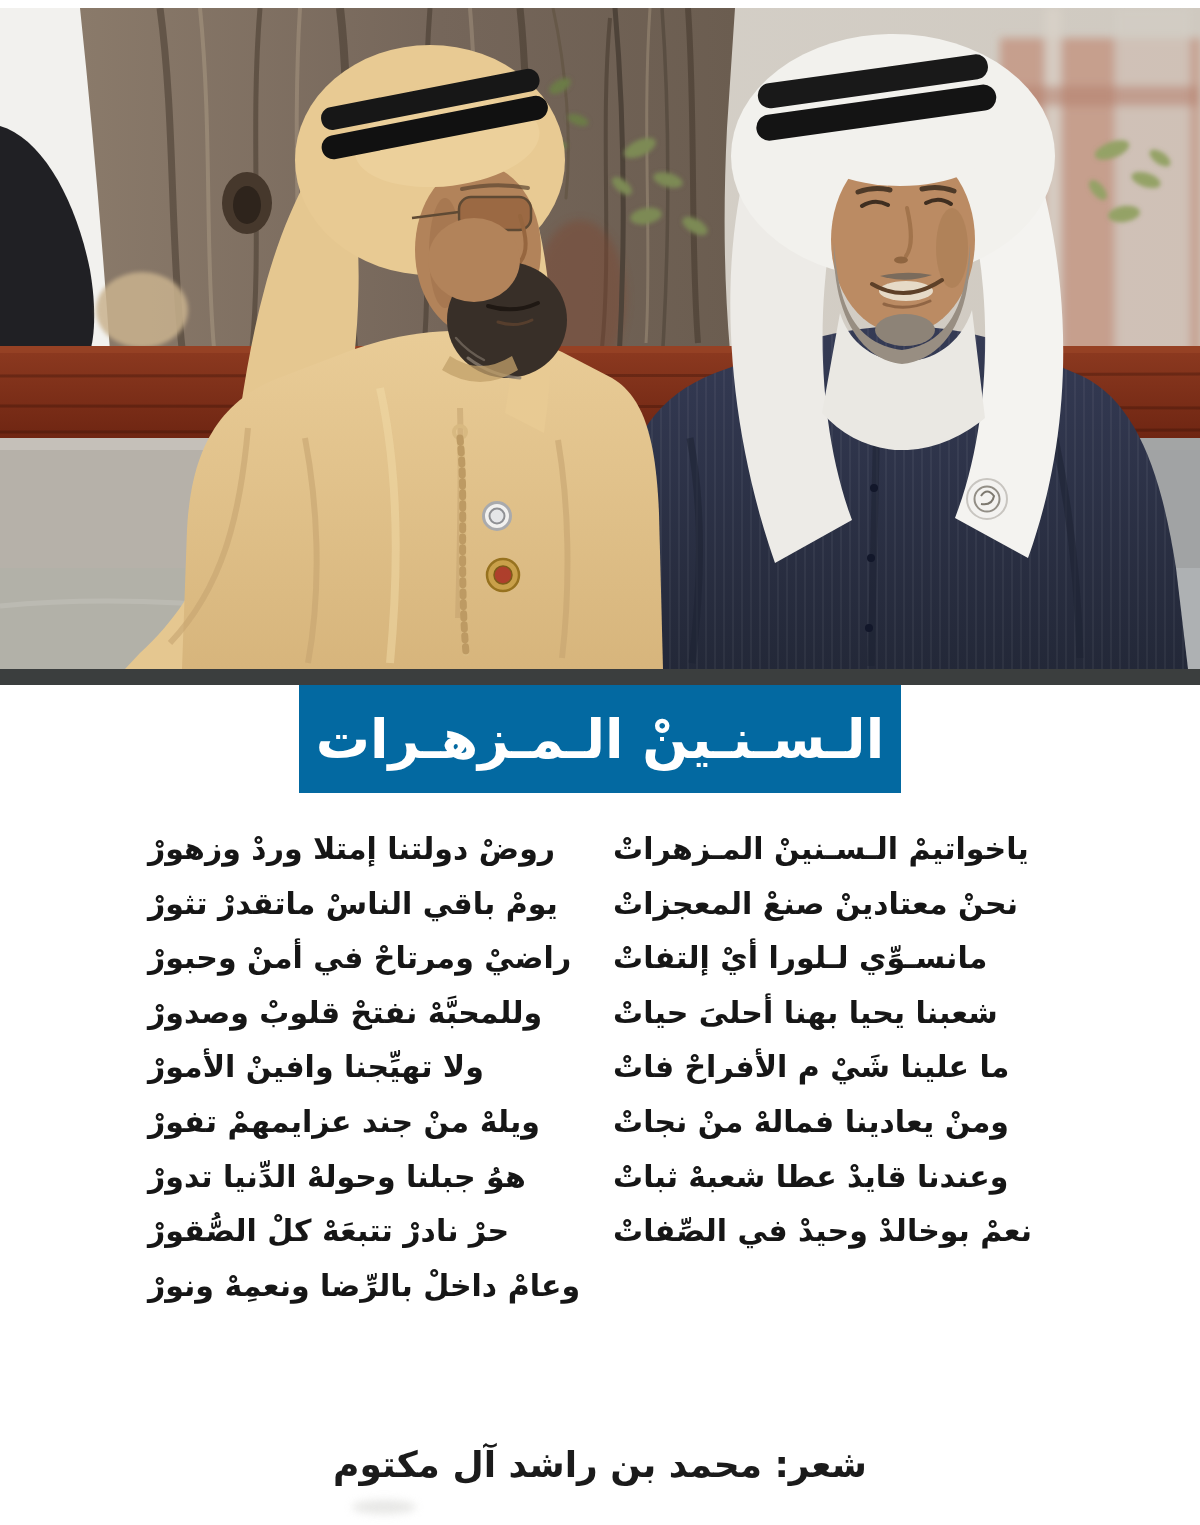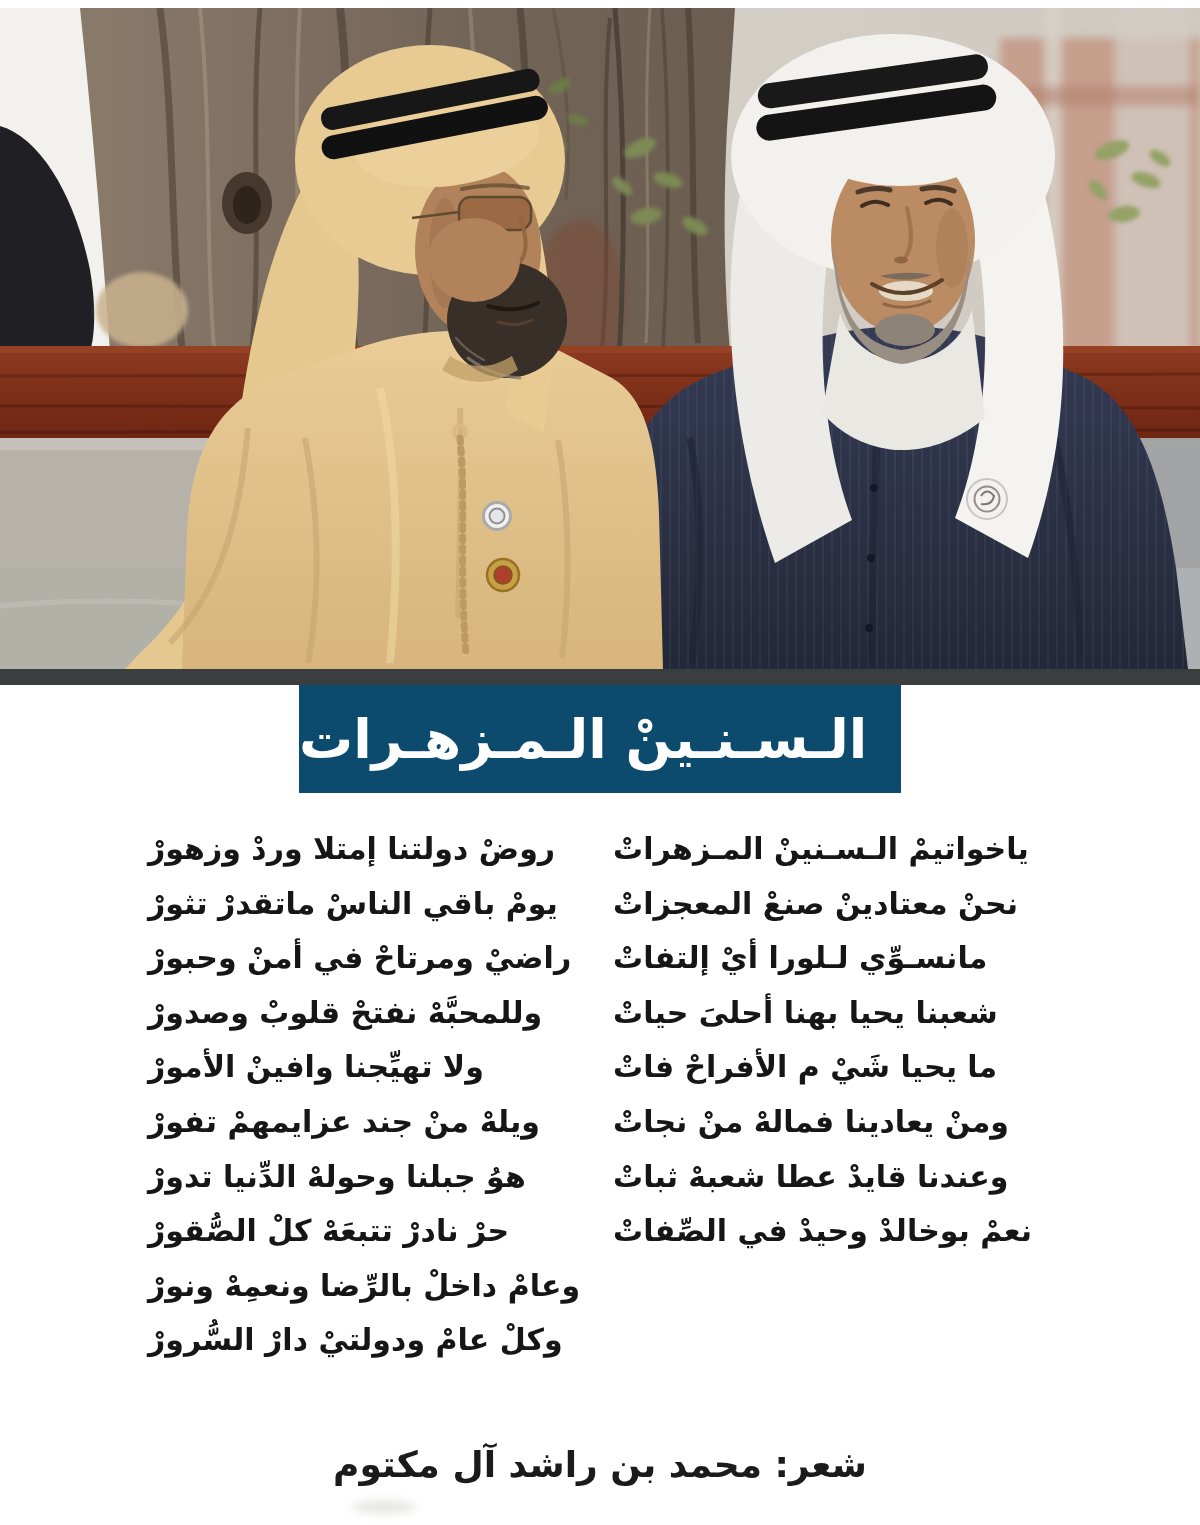--- a/index.html
+++ b/index.html
@@ -1,22 +1,22 @@
 <!DOCTYPE html>
 <html lang="ar"><head>
 <meta charset="utf-8">
 <style>
   html,body{margin:0;padding:0;background:#ffffff;}
   .page{position:relative;width:1200px;height:1525px;margin:0 auto;background:#ffffff;overflow:hidden;
         font-family:"DejaVu Sans","Liberation Sans",sans-serif;}
   .photo{position:absolute;left:0;top:8px;width:1200px;height:661px;overflow:hidden;}
   .photo svg{display:block;width:1200px;height:661px;}
   .title-strip{position:absolute;left:0;top:669px;width:1200px;height:16px;background:#3b3e3e;}
-  .title-box{position:absolute;left:299px;top:685px;width:602px;height:108px;background:#0c4a6e;
-             display:flex;align-items:center;justify-content:flex-start;}
+  .title-box{position:absolute;left:299px;top:685px;width:602px;height:108px;background:#0369a1;
+             display:flex;align-items:center;justify-content:center;}
   .title-box h1{margin:0;color:#ffffff;font-size:54px;font-weight:700;letter-spacing:1px;direction:rtl;}
   .poem{position:absolute;left:148px;top:822px;width:920px;display:flex;direction:rtl;gap:10px;}
   .poem .col{width:455px;}
   .poem .line{font-size:30px;font-weight:700;color:#161616;line-height:54.6px;text-align:left;
               white-space:nowrap;direction:rtl;}
   .attribution{position:absolute;left:0;top:1444px;width:1200px;text-align:center;direction:rtl;
                font-size:36px;font-weight:700;color:#1b1b1b;}
   .smudge{position:absolute;left:352px;top:1500px;width:64px;height:14px;background:#e3e3e1;
           border-radius:50%;filter:blur(4px);opacity:.85;}
 </style>
@@ -239,36 +239,35 @@
   <div class="title-box">
     <h1>الـسـنـينْ الـمـزهـرات</h1>
   </div>
 
   <div class="poem" dir="rtl">
     <div class="col">
       <div class="line">ياخواتيمْ الـسـنينْ المـزهراتْ</div>
       <div class="line">نحنْ معتادينْ صنعْ المعجزاتْ</div>
       <div class="line">مانسـوِّي لـلورا أيْ إلتفاتْ</div>
       <div class="line">شعبنا يحيا بهنا أحلىَ حياتْ</div>
-      <div class="line">ما يحيا شَيْ م الأفراحْ فاتْ</div>
+      <div class="line">ما علينا شَيْ م الأفراحْ فاتْ</div>
       <div class="line">ومنْ يعادينا فمالهْ منْ نجاتْ</div>
       <div class="line">وعندنا قايدْ عطا شعبهْ ثباتْ</div>
       <div class="line">نعمْ بوخالدْ وحيدْ في الصِّفاتْ</div>
     </div>
     <div class="col">
       <div class="line">روضْ دولتنا إمتلا وردْ وزهورْ</div>
       <div class="line">يومْ باقي الناسْ ماتقدرْ تثورْ</div>
       <div class="line">راضيْ ومرتاحْ في أمنْ وحبورْ</div>
       <div class="line">وللمحبَّهْ نفتحْ قلوبْ وصدورْ</div>
       <div class="line">ولا تهيِّجنا وافينْ الأمورْ</div>
       <div class="line">ويلهْ منْ جند عزايمهمْ تفورْ</div>
       <div class="line">هوُ جبلنا وحولهْ الدِّنيا تدورْ</div>
       <div class="line">حرْ نادرْ تتبعَهْ كلْ الصُّقورْ</div>
       <div class="line">وعامْ داخلْ بالرِّضا ونعمِهْ ونورْ</div>
-      <div class="line">وكلْ عامْ ودولتيْ دارْ السُّرورْ</div>
     </div>
   </div>
 
   <div class="attribution" dir="rtl">شعر: محمد بن راشد آل مكتوم</div>
 
   <div class="smudge"></div>
 
 </div>
 
 </body></html>

